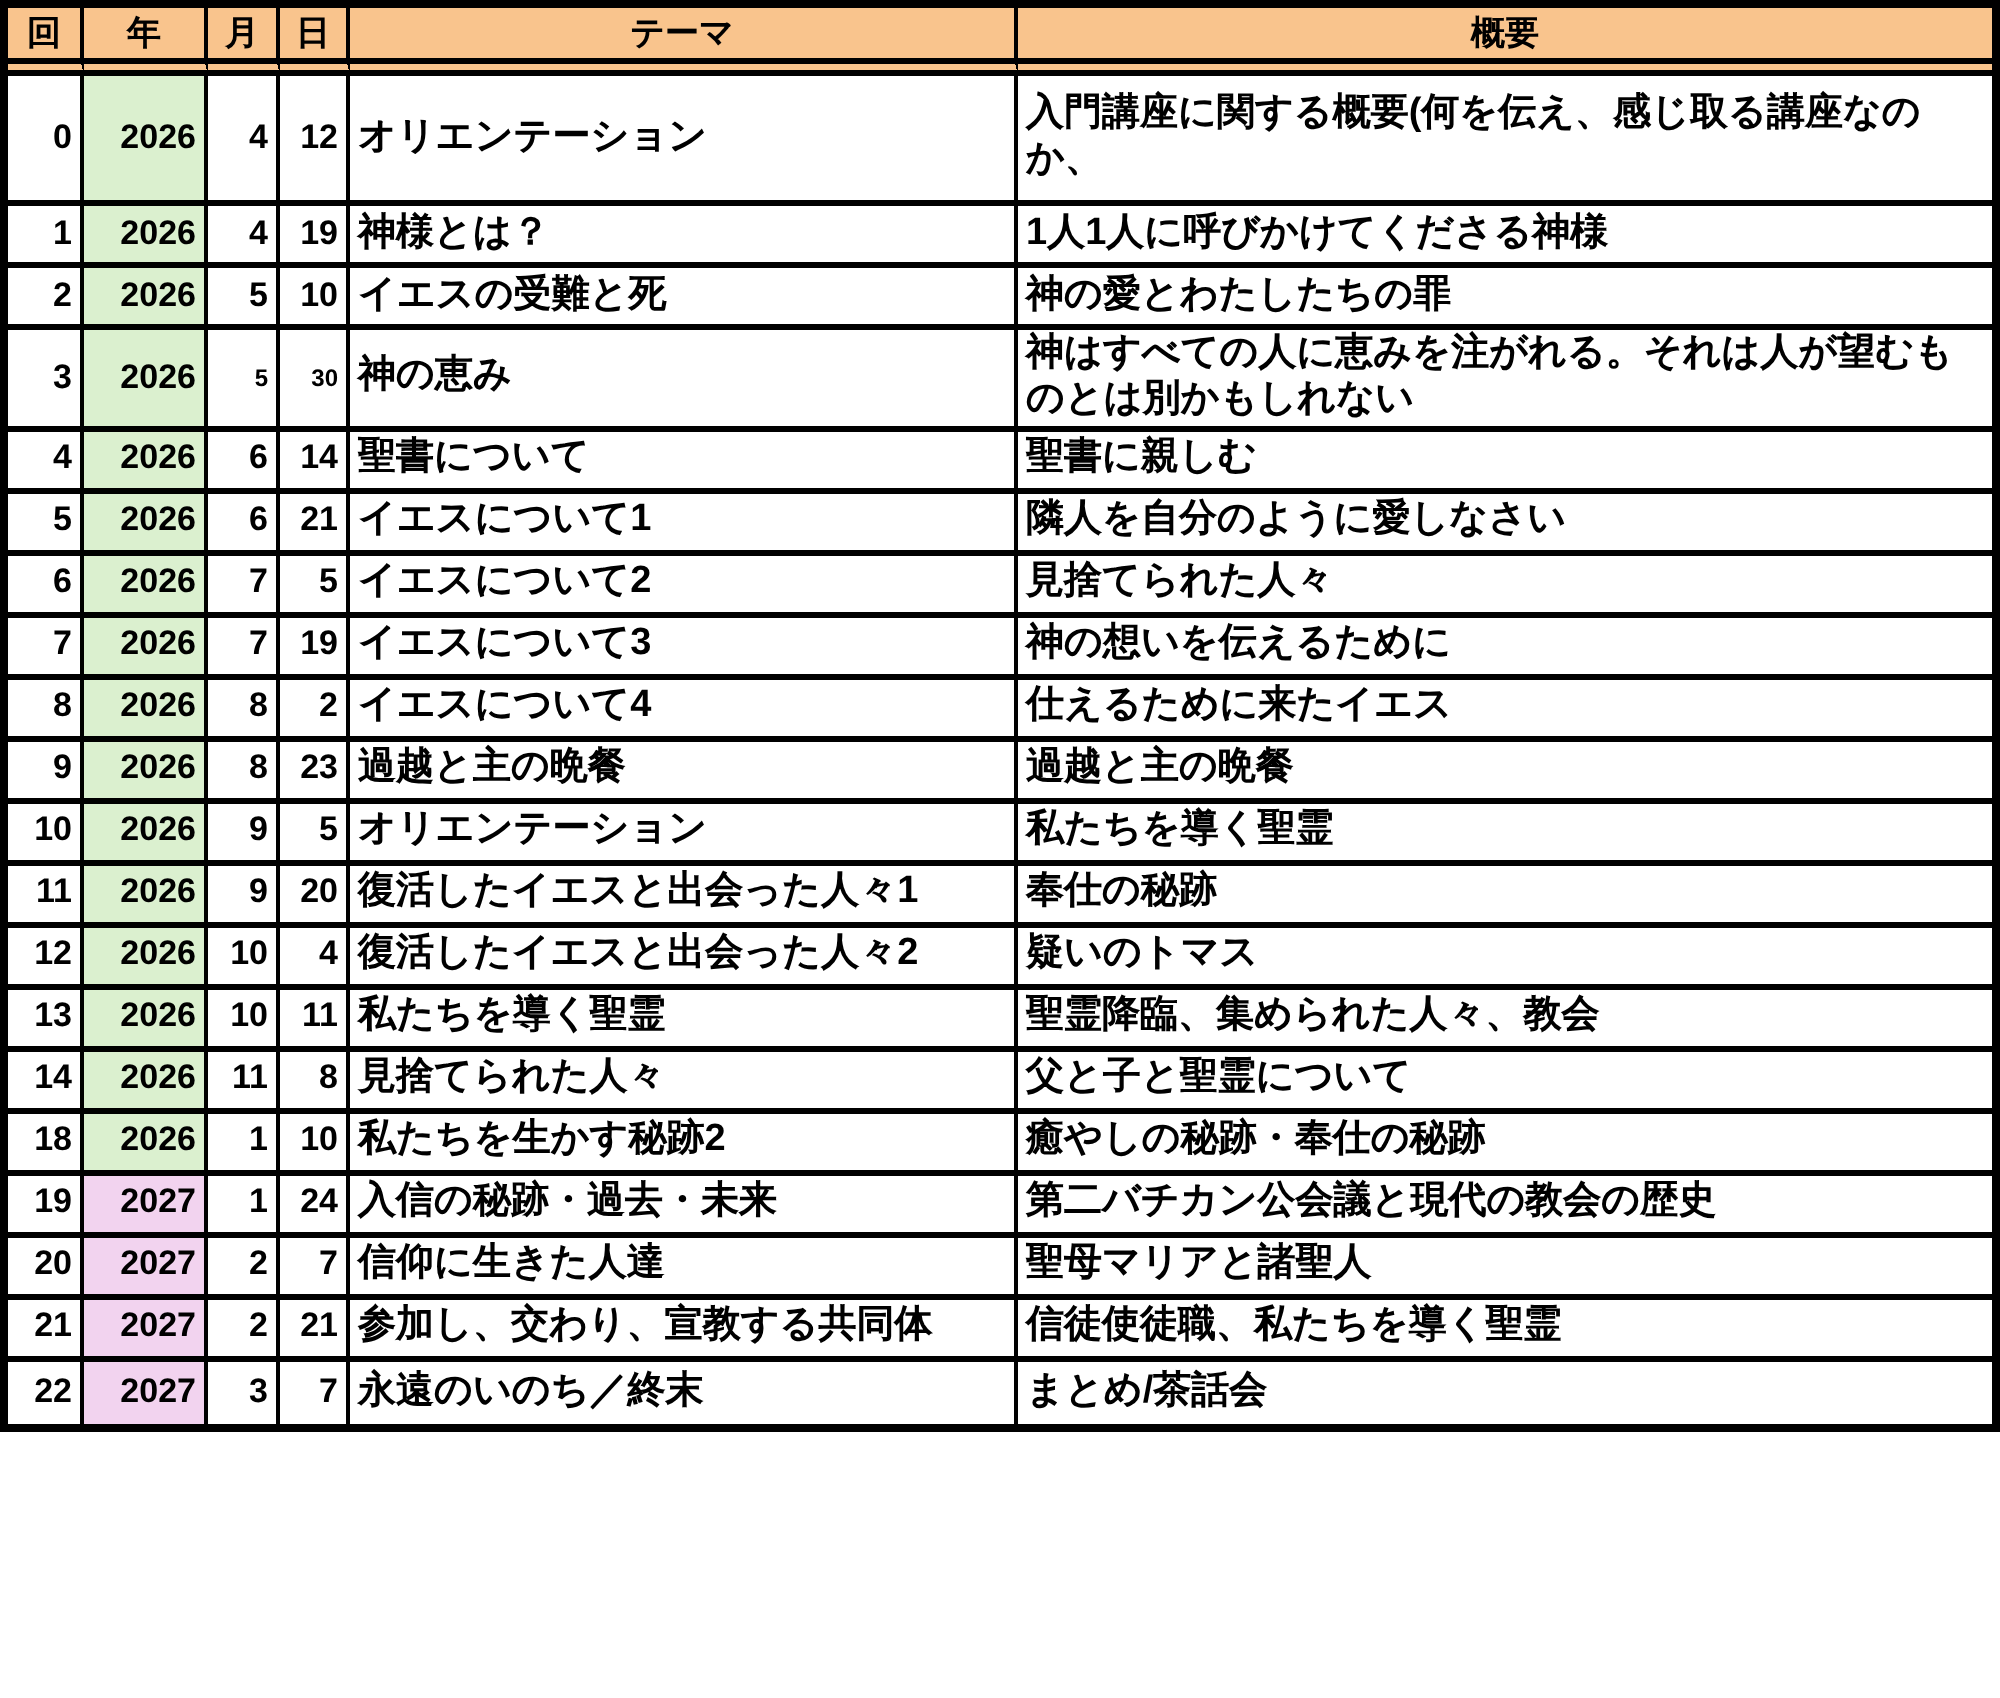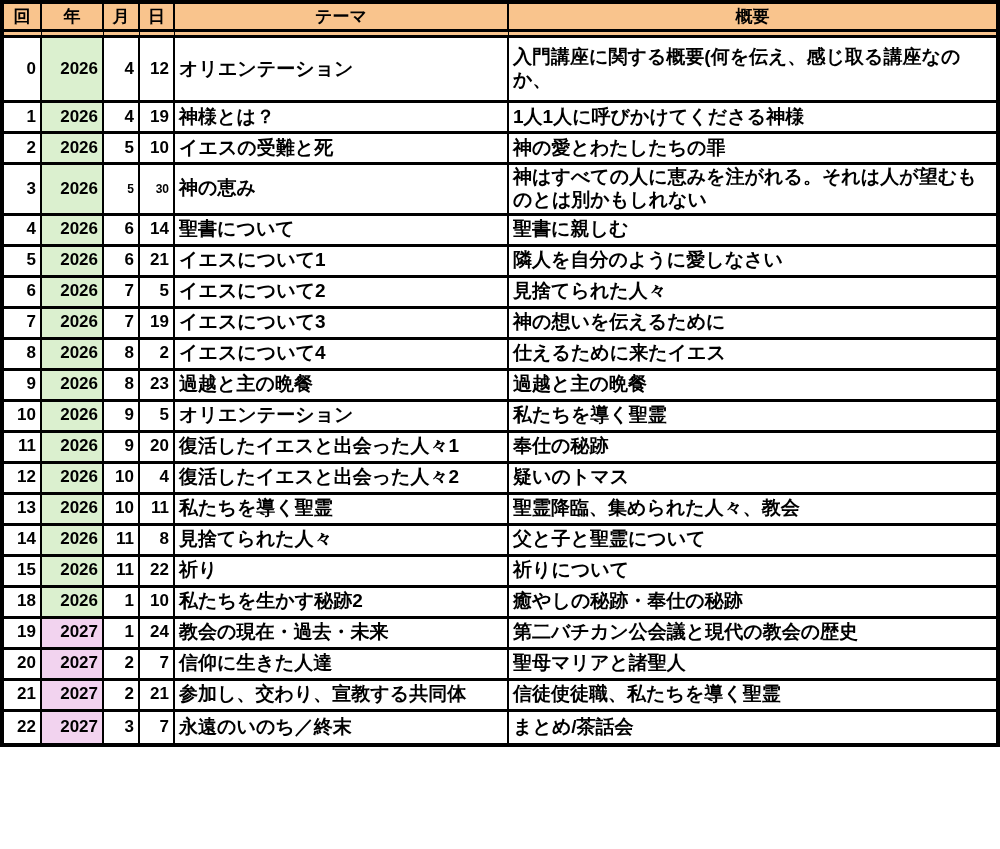--- a/index.html
+++ b/index.html
@@ -208,41 +208,33 @@
         </tr>
         <tr>
           <td class="num">14</td>
           <td class="num year-green">2026</td>
           <td class="num">11</td>
           <td class="num">8</td>
           <td class="text-cell">見捨てられた人々</td>
           <td class="text-cell">父と子と聖霊について</td>
         </tr>
         <tr>
-          <td class="num">15</td>
-          <td class="num year-green">2026</td>
-          <td class="num">11</td>
-          <td class="num">22</td>
-          <td class="text-cell">祈り</td>
-          <td class="text-cell">祈りについて</td>
-        </tr>
-        <tr>
           <td class="num">18</td>
           <td class="num year-green">2026</td>
           <td class="num">1</td>
           <td class="num">10</td>
           <td class="text-cell">私たちを生かす秘跡2</td>
           <td class="text-cell">癒やしの秘跡・奉仕の秘跡</td>
         </tr>
         <tr>
           <td class="num">19</td>
           <td class="num year-pink">2027</td>
           <td class="num">1</td>
           <td class="num">24</td>
-          <td class="text-cell">教会の現在・過去・未来</td>
+          <td class="text-cell">入信の秘跡・過去・未来</td>
           <td class="text-cell">第二バチカン公会議と現代の教会の歴史</td>
         </tr>
         <tr>
           <td class="num">20</td>
           <td class="num year-pink">2027</td>
           <td class="num">2</td>
           <td class="num">7</td>
           <td class="text-cell">信仰に生きた人達</td>
           <td class="text-cell">聖母マリアと諸聖人</td>
         </tr>

